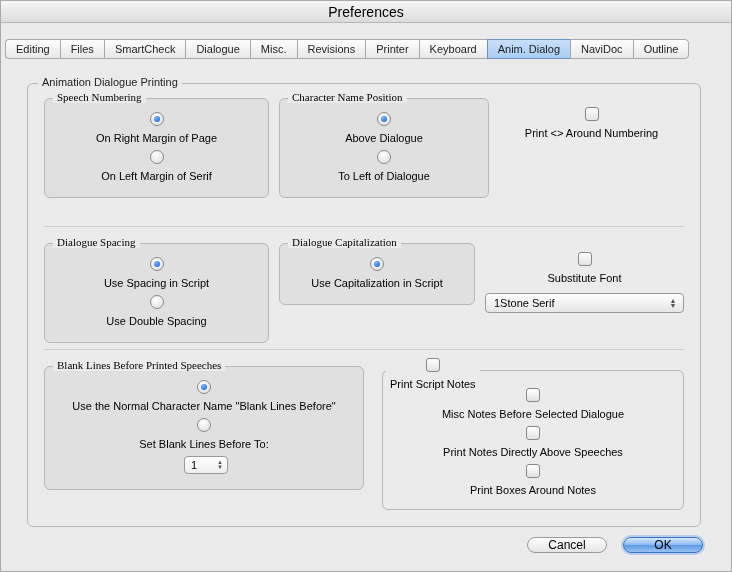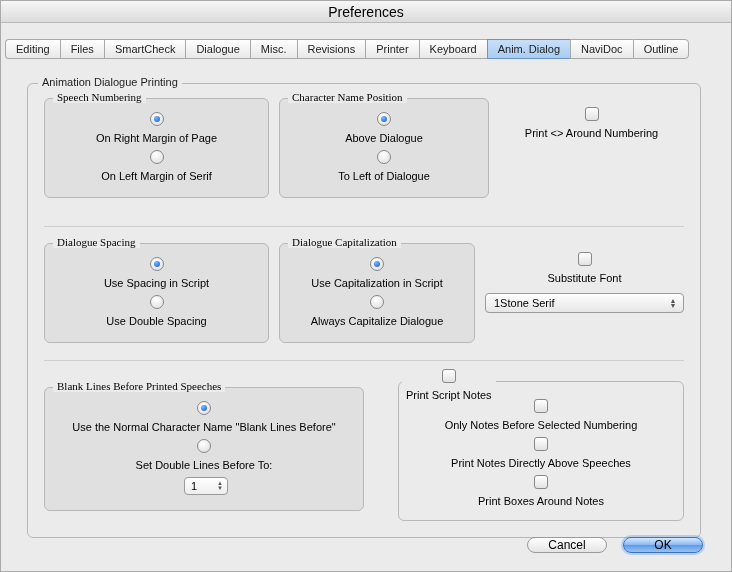--- a/index.html
+++ b/index.html
@@ -98,24 +98,24 @@
     border-top: 1px solid #cfcfcf;
     padding-top: 16px;
     margin-top: 28px;
     display: flex;
     gap: 10px;
     align-items: flex-start;
   }
   .row3 {
     border-top: 1px solid #cfcfcf;
     padding-top: 16px;
-    margin-top: 17px;
-    display: flex;
-    gap: 34px;
-    align-items: center;
+    margin-top: 6px;
+    display: flex;
+    gap: 18px;
+    align-items: flex-start;
   }
 
   .radio-row, .check-row {
     display: flex;
     align-items: center;
     gap: 6px;
     padding: 3px 0;
     flex-direction: column;
   }
   .aqua-radio {
@@ -282,24 +282,20 @@
             <span>Use Double Spacing</span>
           </div>
         </div>
 
         <div class="fieldset" style="width:196px">
           <span class="legend">Dialogue Capitalization</span>
           <div class="radio-row">
             <span class="aqua-radio checked"></span>
             <span>Use Capitalization in Script</span>
           </div>
-          <div class="radio-row">
-            <span class="aqua-radio"></span>
-            <span>Always Capitalize Dialogue</span>
-          </div>
         </div>
 
         <div class="rightcol">
           <div class="check-row">
             <span class="aqua-check"></span>
             <span>Substitute Font</span>
           </div>
           <div class="select">
             <span>1Stone Serif</span>
             <span class="arrows">
@@ -312,40 +308,40 @@
 
       <div class="row3">
         <div class="fieldset" style="width:320px">
           <span class="legend">Blank Lines Before Printed Speeches</span>
           <div class="radio-row">
             <span class="aqua-radio checked"></span>
             <span>Use the Normal Character Name "Blank Lines Before"</span>
           </div>
           <div class="radio-row">
             <span class="aqua-radio"></span>
-            <span>Set Double Lines Before To:</span>
+            <span>Set Blank Lines Before To:</span>
             <span class="stepper-field" style="margin-left:4px">
               <span>1</span>
               <span class="arrows">
                   <span>▲</span>
                   <span>▼</span>
                 </span>
             </span>
           </div>
         </div>
 
         <div style="flex:1;position:relative;padding-top:4px">
           <div class="check-row" style="position:absolute;top:-8px;left:4px;background:#ebebeb;padding:0 4px">
             <span class="aqua-check"></span>
             <span>Print Script Notes</span>
           </div>
           <div style="border:1px solid #b8b8b8;border-radius:6px;padding:14px 12px 10px 12px">
             <div class="check-row">
               <span class="aqua-check"></span>
-              <span>Only Notes Before Selected Numbering</span>
+              <span>Misc Notes Before Selected Dialogue</span>
             </div>
             <div class="check-row">
               <span class="aqua-check"></span>
               <span>Print Notes Directly Above Speeches</span>
             </div>
             <div class="check-row">
               <span class="aqua-check"></span>
               <span>Print Boxes Around Notes</span>
             </div>
           </div>

